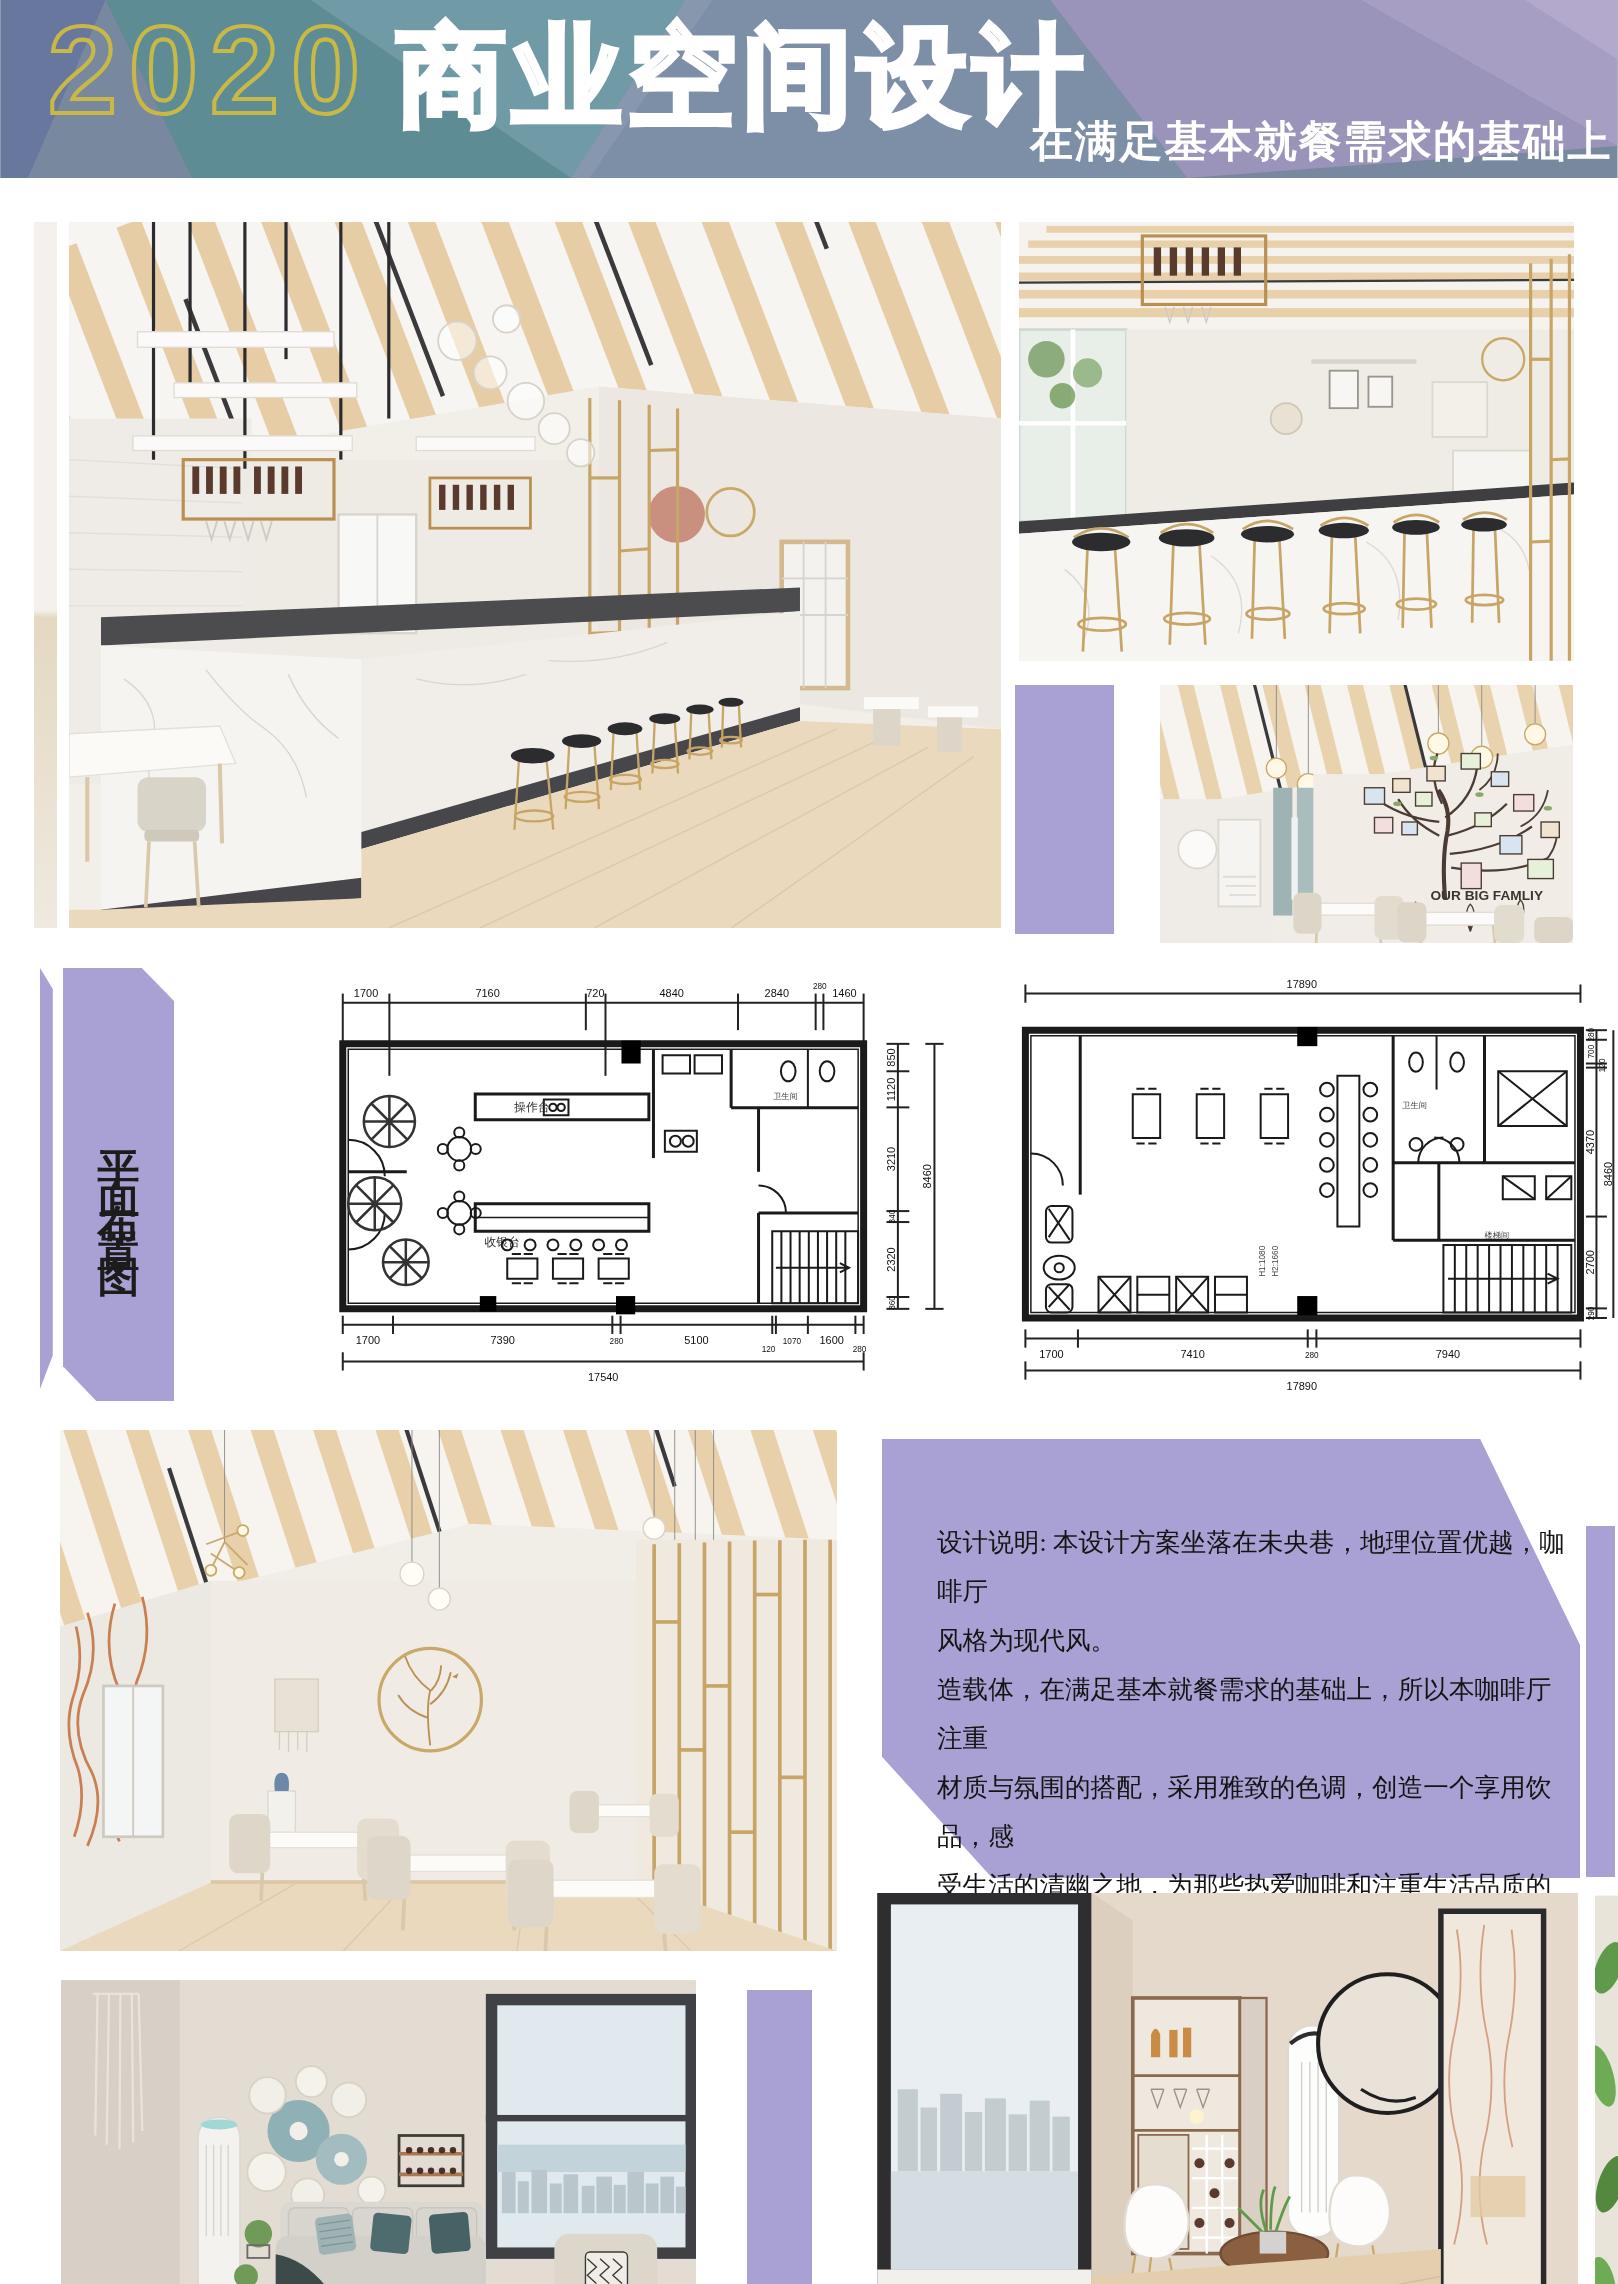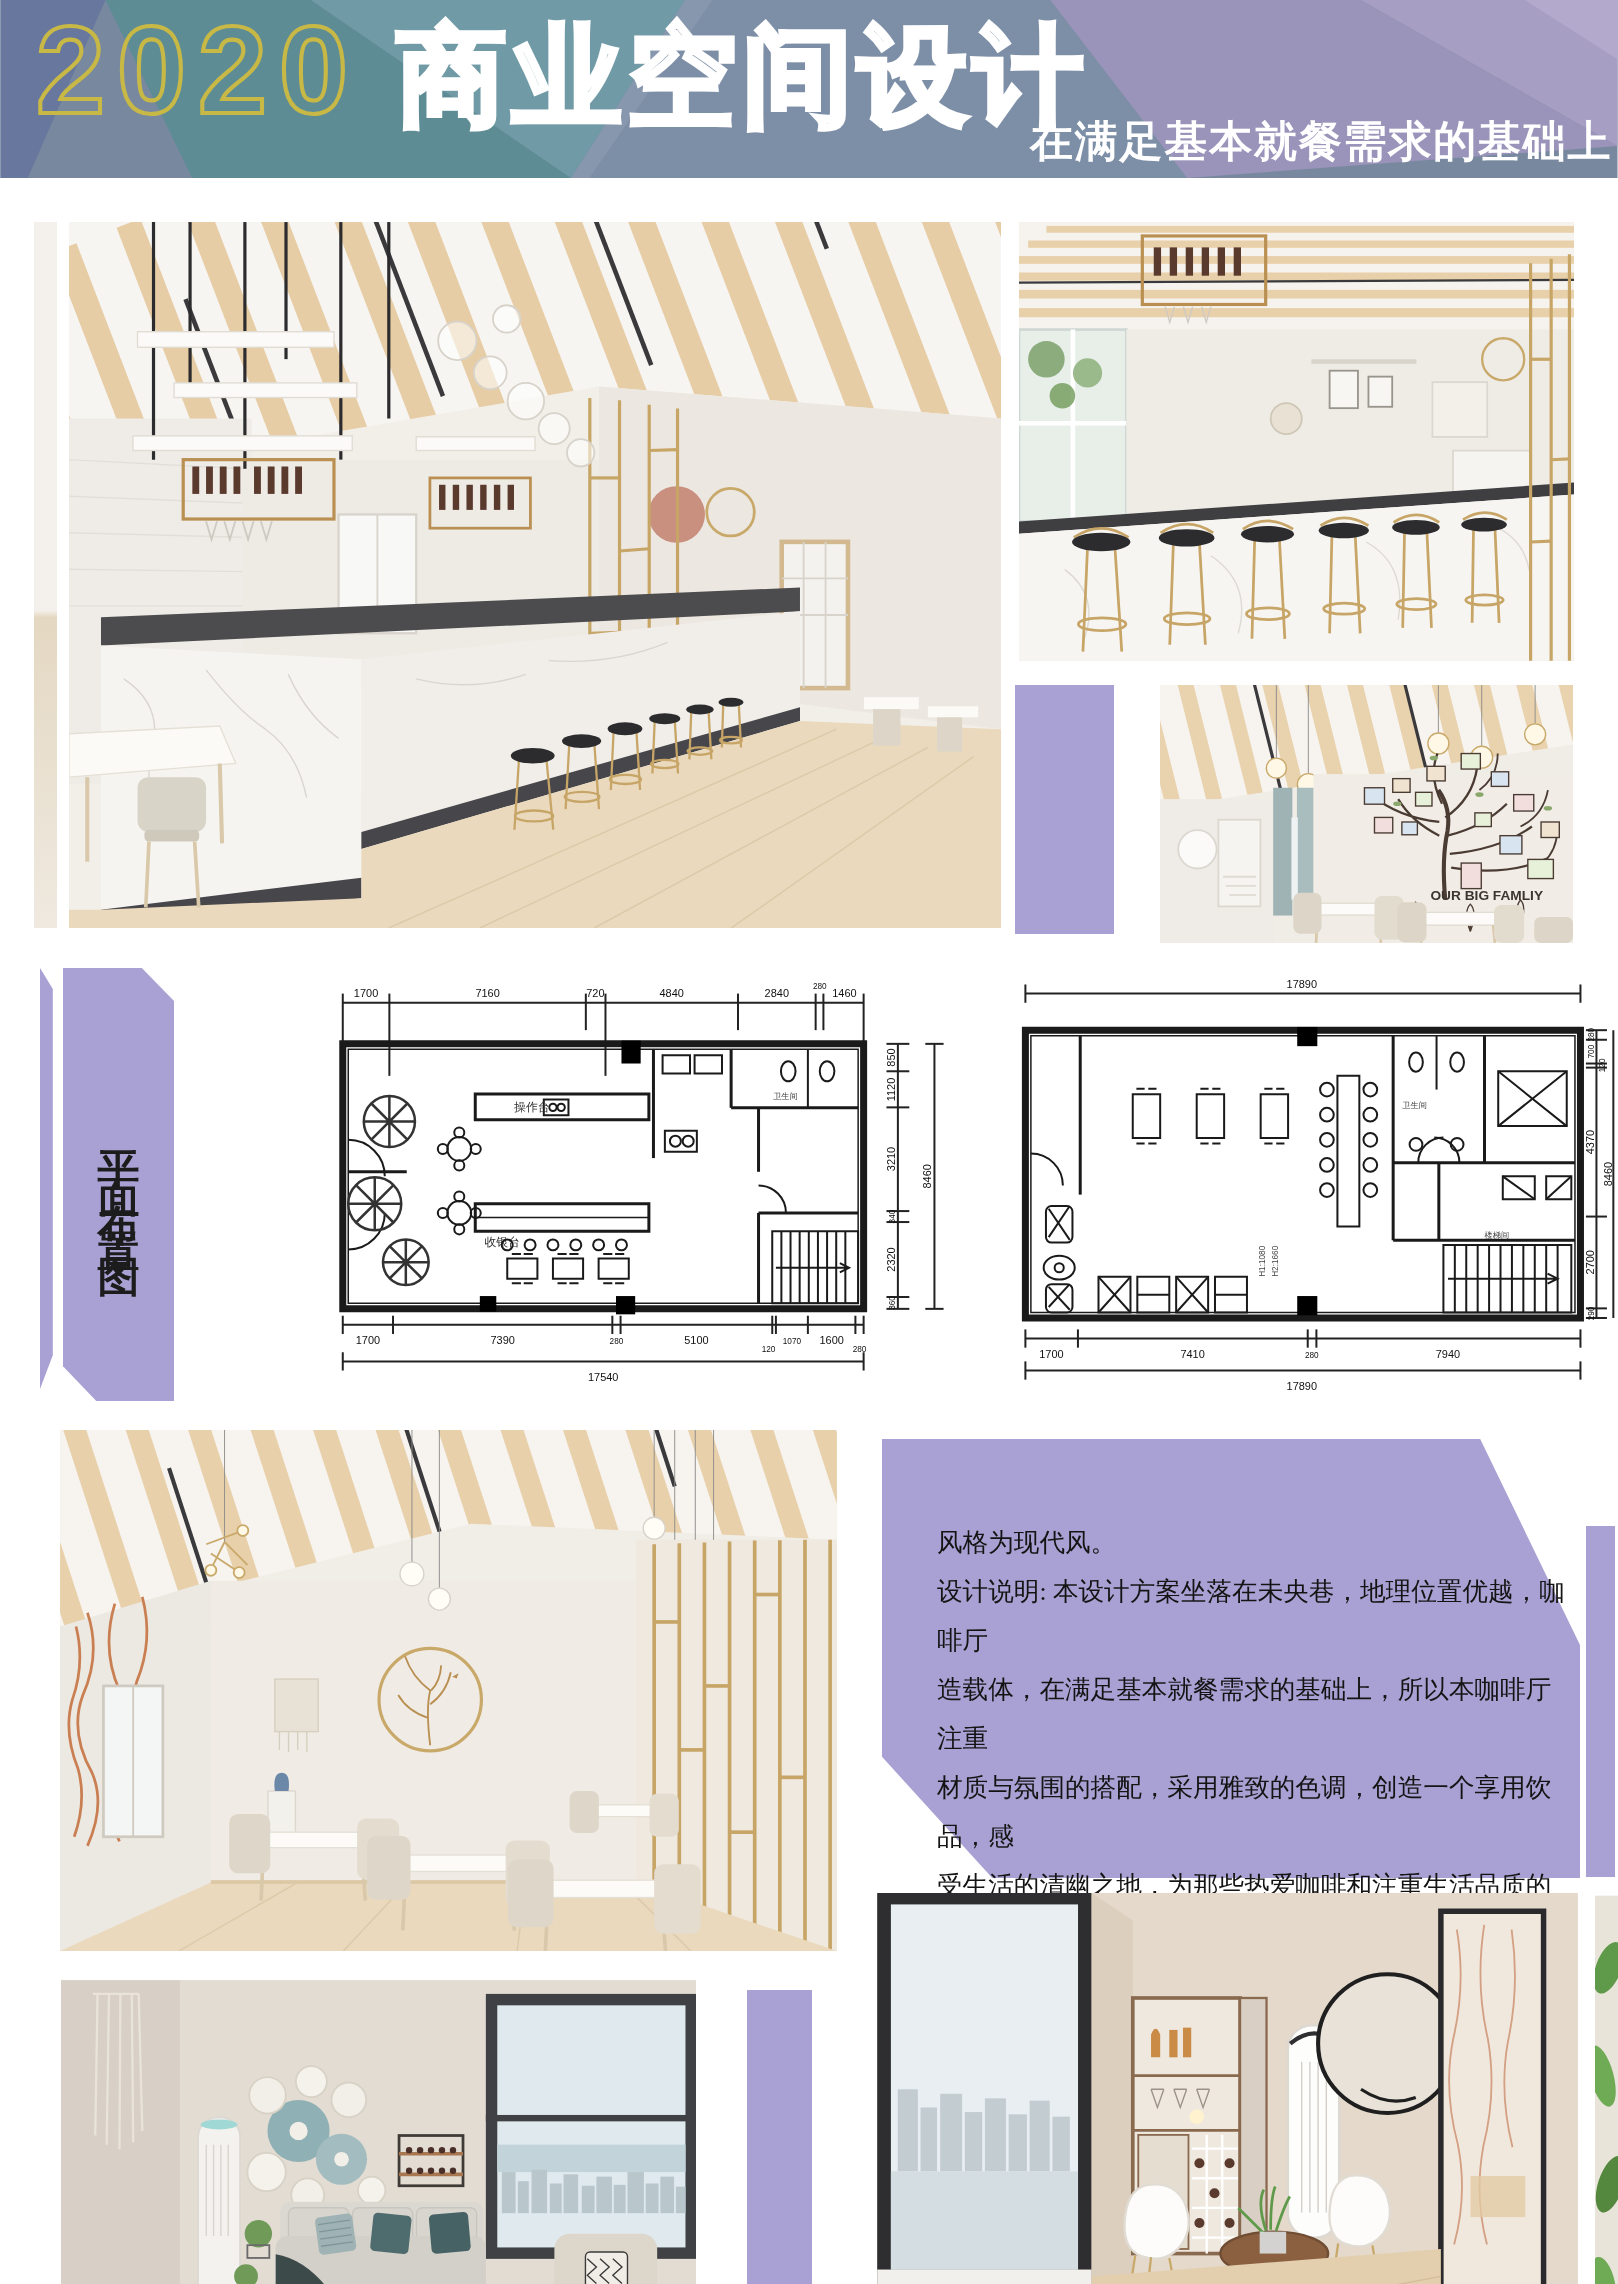--- a/index.html
+++ b/index.html
@@ -2,21 +2,21 @@
 <html style="font-size:7.3px"><head>
 <meta charset="utf-8">
 <style>
   html,body{margin:0;padding:0;background:#ffffff;}
   .poster{position:relative;width:1618px;height:2428px;background:#fff;overflow:hidden;
           font-family:"Liberation Sans",sans-serif;}
   .abs{position:absolute;}
   svg{display:block;}
   
   .header{left:0;top:0;width:1618px;height:178px;}
-  .year{left:36px;top:8.2px;font-size:124px;font-weight:bold;letter-spacing:12px;
+  .year{left:48px;top:8.2px;font-size:124px;font-weight:bold;letter-spacing:12px;
         color:transparent;-webkit-text-stroke:4.1px #c8b845;line-height:1;}
   .title-cn{left:397px;top:22px;font-size:109px;font-weight:bold;letter-spacing:6.4px;
         color:transparent;-webkit-text-stroke:5px #ffffff;line-height:1;}
   .subtitle{left:1030px;top:113px;font-size:43px;color:#ffffff;font-weight:600;letter-spacing:1.8px;}
   
   .lav{background:#a9a1d3;}
   .render{background:#f1eee8;}
   
   .tag-strip{left:40px;top:968px;width:12.8px;height:421px;
              clip-path:polygon(0% 0%,100% 5%,100% 92%,0% 100%);}
@@ -903,22 +903,22 @@
       <rect x="980" y="940" width="100" height="148" rx="20" fill="#ded7c9"></rect>
         <rect x="1300" y="950" width="102" height="152" rx="20" fill="#e3dccf"></rect>
       <rect x="1150" y="820" width="170" height="26" fill="#fcfbf8" stroke="#e5e0d6" stroke-width="3"></rect>
       <rect x="1115" y="790" width="64" height="92" rx="16" fill="#ded7c9"></rect>
         <rect x="1290" y="796" width="64" height="94" rx="16" fill="#e3dccf"></rect>
     </g>
   </svg>
 
   <div class="abs lav desc-block"></div>
   <div class="abs desc-text">
+    <div>设计说明: 本设计方案坐落在未央巷，地理位置优越，咖啡厅</div>
     <div>风格为现代风。</div>
-    <div>设计说明: 本设计方案坐落在未央巷，地理位置优越，咖啡厅</div>
     <div>造载体，在满足基本就餐需求的基础上，所以本咖啡厅注重</div>
     <div>材质与氛围的搭配，采用雅致的色调，创造一个享用饮品，感</div>
     <div>受生活的清幽之地，为那些热爱咖啡和注重生活品质的人们带</div>
     <div>来独特的休闲体验。</div>
   </div>
   <div class="abs lav desc-strip"></div>
 
   <svg class="abs render" style="left:61px;top:1980px;" width="635" height="359" viewBox="0 0 1390 785">
     <rect width="1390" height="785" fill="#e3dcd3"></rect>
     <rect x="0" y="0" width="260" height="785" fill="#d8cfc6"></rect>

